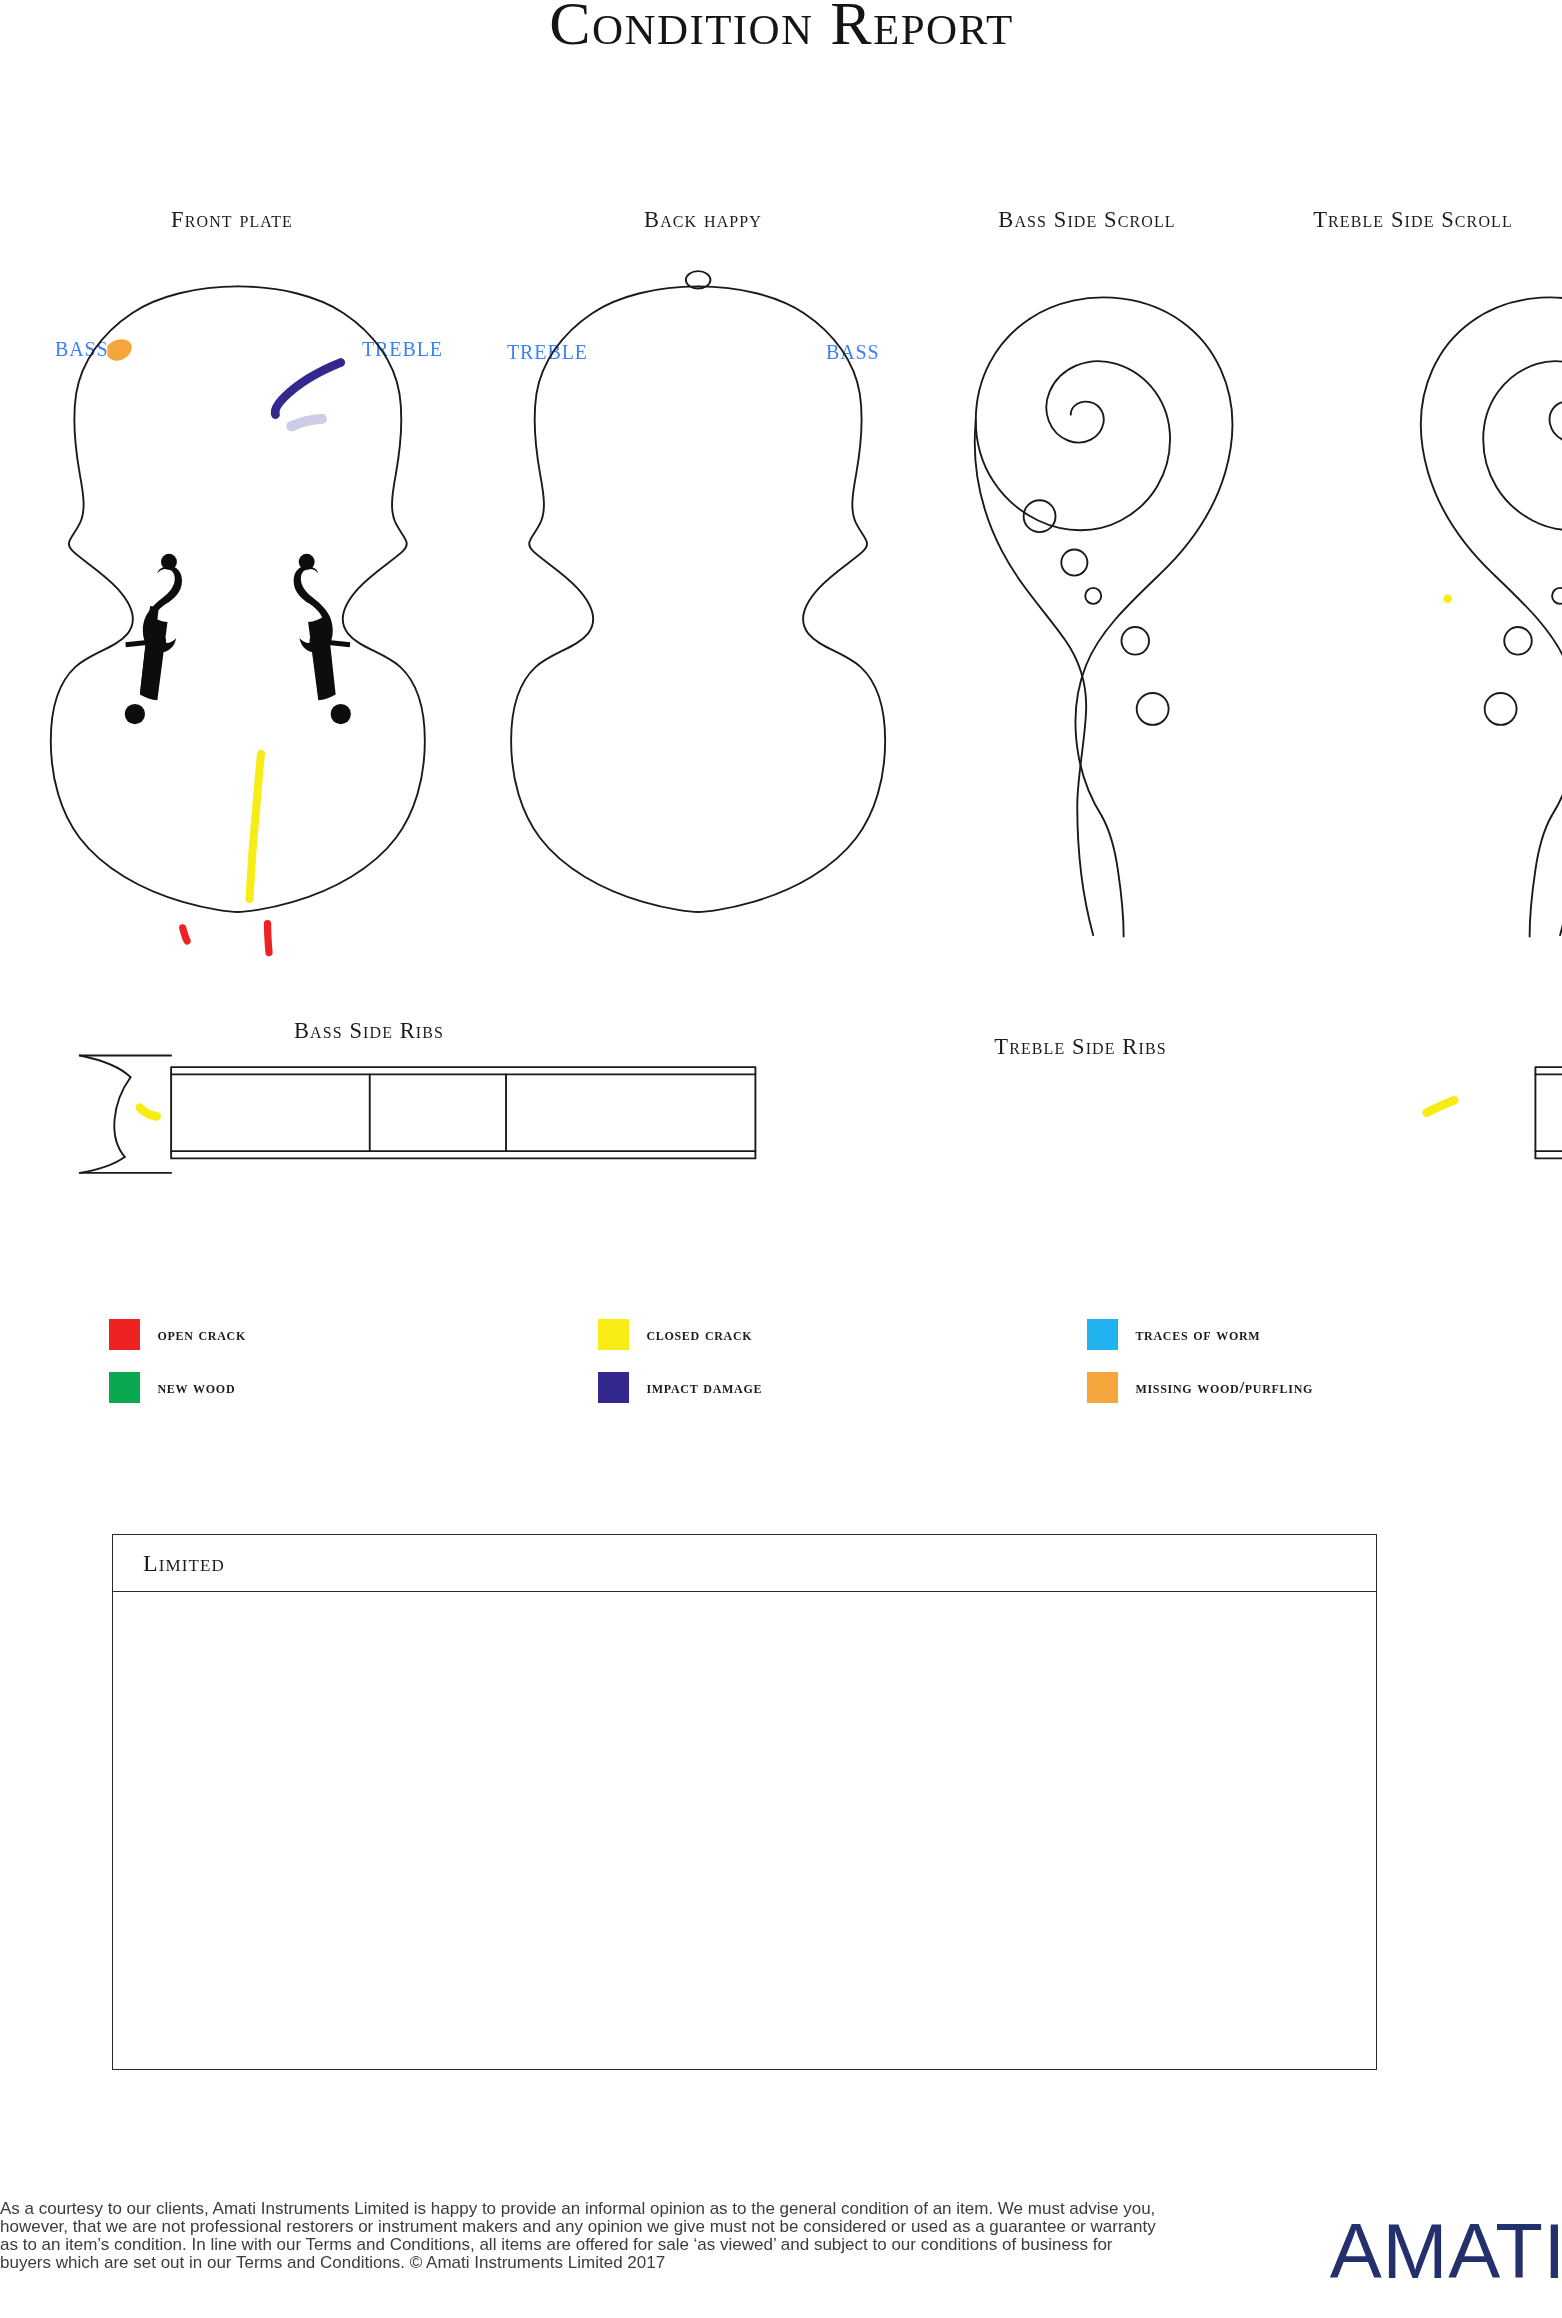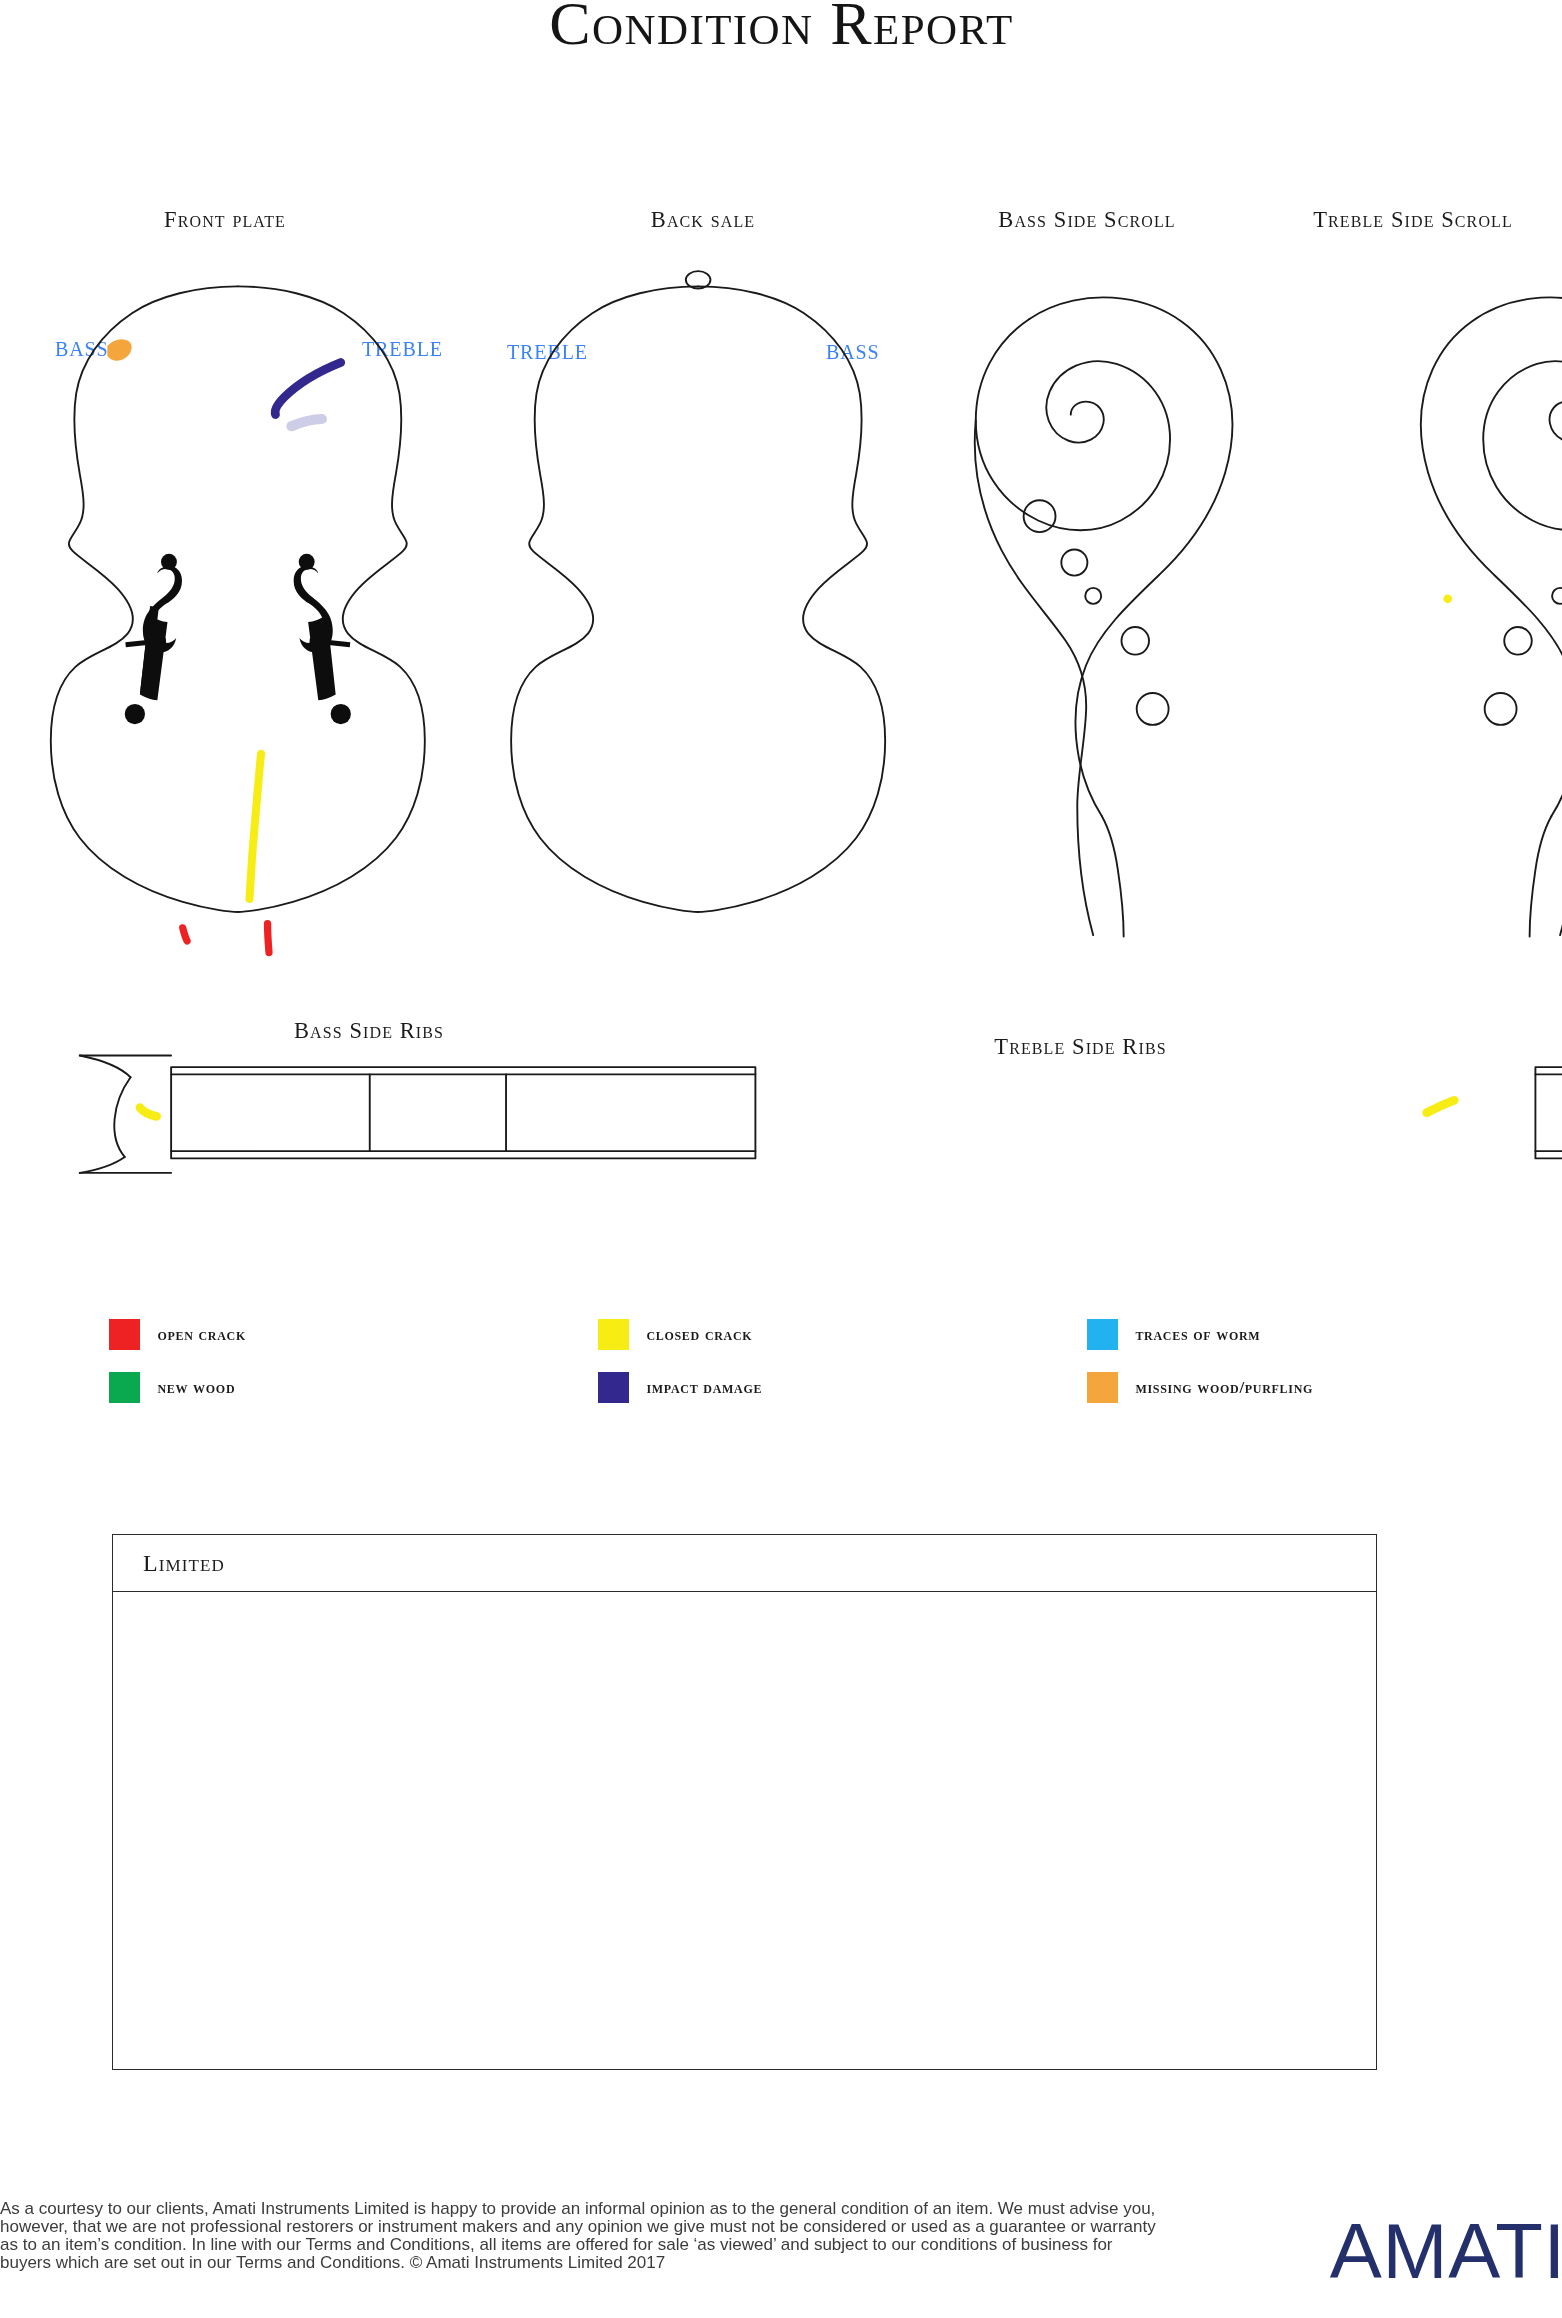--- a/index.html
+++ b/index.html
@@ -152,22 +152,22 @@
     color: #23306b;
     font-weight: 400;
     line-height: 1;
   }
 </style>
 </head>
 <body>
 
 <div class="page-title">Condition Report</div>
 
-<div class="caption" style="left:80px; top:207px; width:290px;">Front plate</div>
-<div class="caption" style="left:558px; top:207px; width:290px;">Back sale</div>
+<div class="caption" style="left:87px; top:207px; width:290px;">Front plate</div>
+<div class="caption" style="left:558px; top:207px; width:290px;">Back happy</div>
 <div class="caption" style="left:942px; top:207px; width:290px;">Bass Side Scroll</div>
 <div class="caption" style="left:1261px; top:207px; width:304px;">Treble Side Scroll</div>
 <div class="caption" style="left:188px; top:1018px; width:362px;">Bass Side Ribs</div>
 <div class="caption" style="left:892px; top:1034px; width:377px;">Treble Side Ribs</div>
 
 <div class="side-label" style="left:55px; top:338px;">BASS</div>
 <div class="side-label" style="left:362px; top:338px;">TREBLE</div>
 <div class="side-label" style="left:507px; top:341px;">TREBLE</div>
 <div class="side-label" style="left:826px; top:341px;">BASS</div>
 

